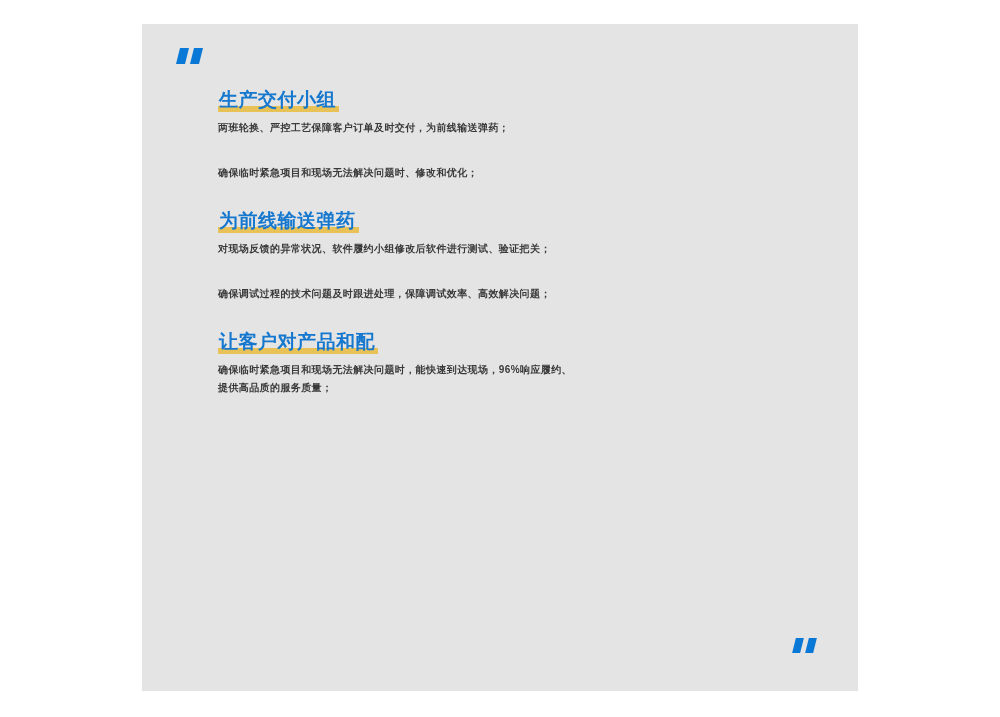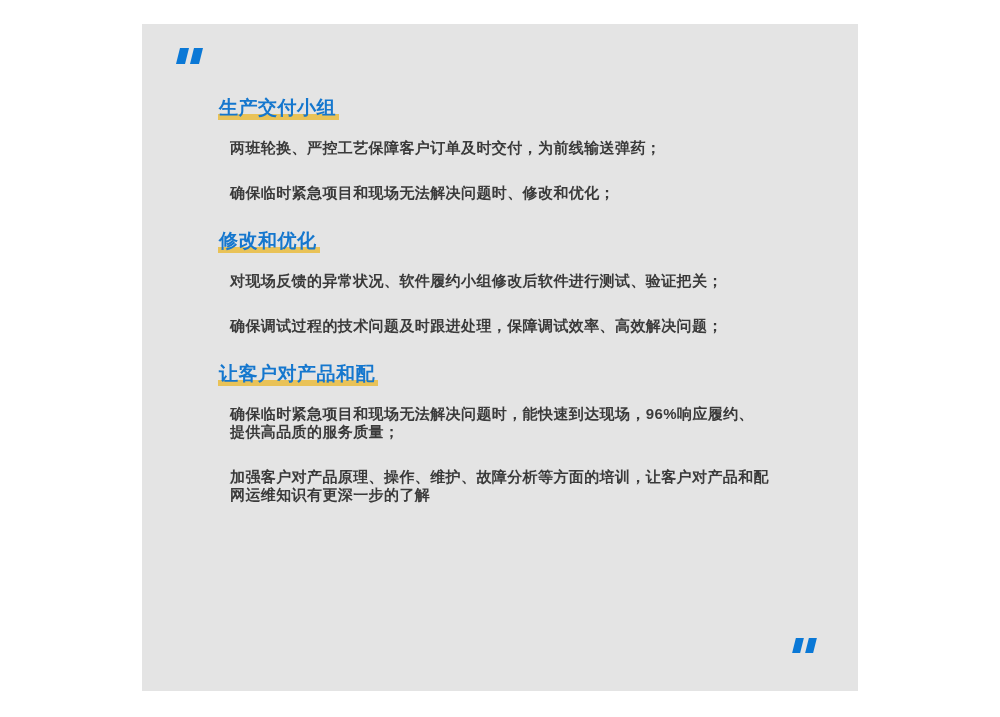--- a/index.html
+++ b/index.html
@@ -38,38 +38,38 @@
     display: block;
     background: var(--quote-blue);
   }
   .quote.open { left: 36px; top: 24px; }
   .quote.open .qbar { width: 9px; height: 16px; }
   .quote.close { left: 652px; top: 614px; }
   .quote.close .qbar { width: 8px; height: 15px; }
   .content {
     position: absolute;
     left: 76px;
-    top: 72px;
+    top: 64px;
     width: 610px;
   }
   .group { margin: 0 0 27px 0; }
   .group-title {
     display: inline-block;
     margin: 0 0 7px 0;
     padding: 0 3px 0 1px;
     font-size: 19px;
     line-height: 24px;
     font-weight: bold;
     letter-spacing: 0.5px;
     color: var(--heading-blue);
     background-image: linear-gradient(to top, var(--underline-yellow) 6px, rgba(0,0,0,0) 6px);
   }
   .group-desc {
-    margin: 12px;
-    font-size: 15px;
+    margin: 0;
+    font-size: 10px;
     line-height: 18px;
     font-weight: bold;
     letter-spacing: 0.4px;
     color: var(--body-text);
     white-space: pre-line;
     max-width: 600px;
   }
 </style>
 </head>
 <body>
@@ -87,37 +87,35 @@
       <h2 class="group-title">生产交付小组</h2>
       <p class="group-desc">两班轮换、严控工艺保障客户订单及时交付，为前线输送弹药；</p>
     </section>
 
 
     <section class="group">
       <p class="group-desc">确保临时紧急项目和现场无法解决问题时、修改和优化；</p>
     </section>
 
     <section class="group">
-      <h2 class="group-title">修改和优化</h2>
+      <h2 class="group-title">为前线输送弹药</h2>
       <p class="group-desc">对现场反馈的异常状况、软件履约小组修改后软件进行测试、验证把关；</p>
     </section>
 
     <section class="group">
       <p class="group-desc">确保调试过程的技术问题及时跟进处理，保障调试效率、高效解决问题；</p>
     </section>
 
     <section class="group">
       <h2 class="group-title">让客户对产品和配</h2>
       <p class="group-desc">确保临时紧急项目和现场无法解决问题时，能快速到达现场，96%响应履约、
 提供高品质的服务质量；</p>
     </section>
 
     <section class="group">
-      <p class="group-desc">加强客户对产品原理、操作、维护、故障分析等方面的培训，让客户对产品和配
-网运维知识有更深一步的了解</p>
     </section>
 
   </div>
 
   <div class="quote close">
     <span class="qbar"></span>
     <span class="qbar"></span>
   </div>
 
 </div>

